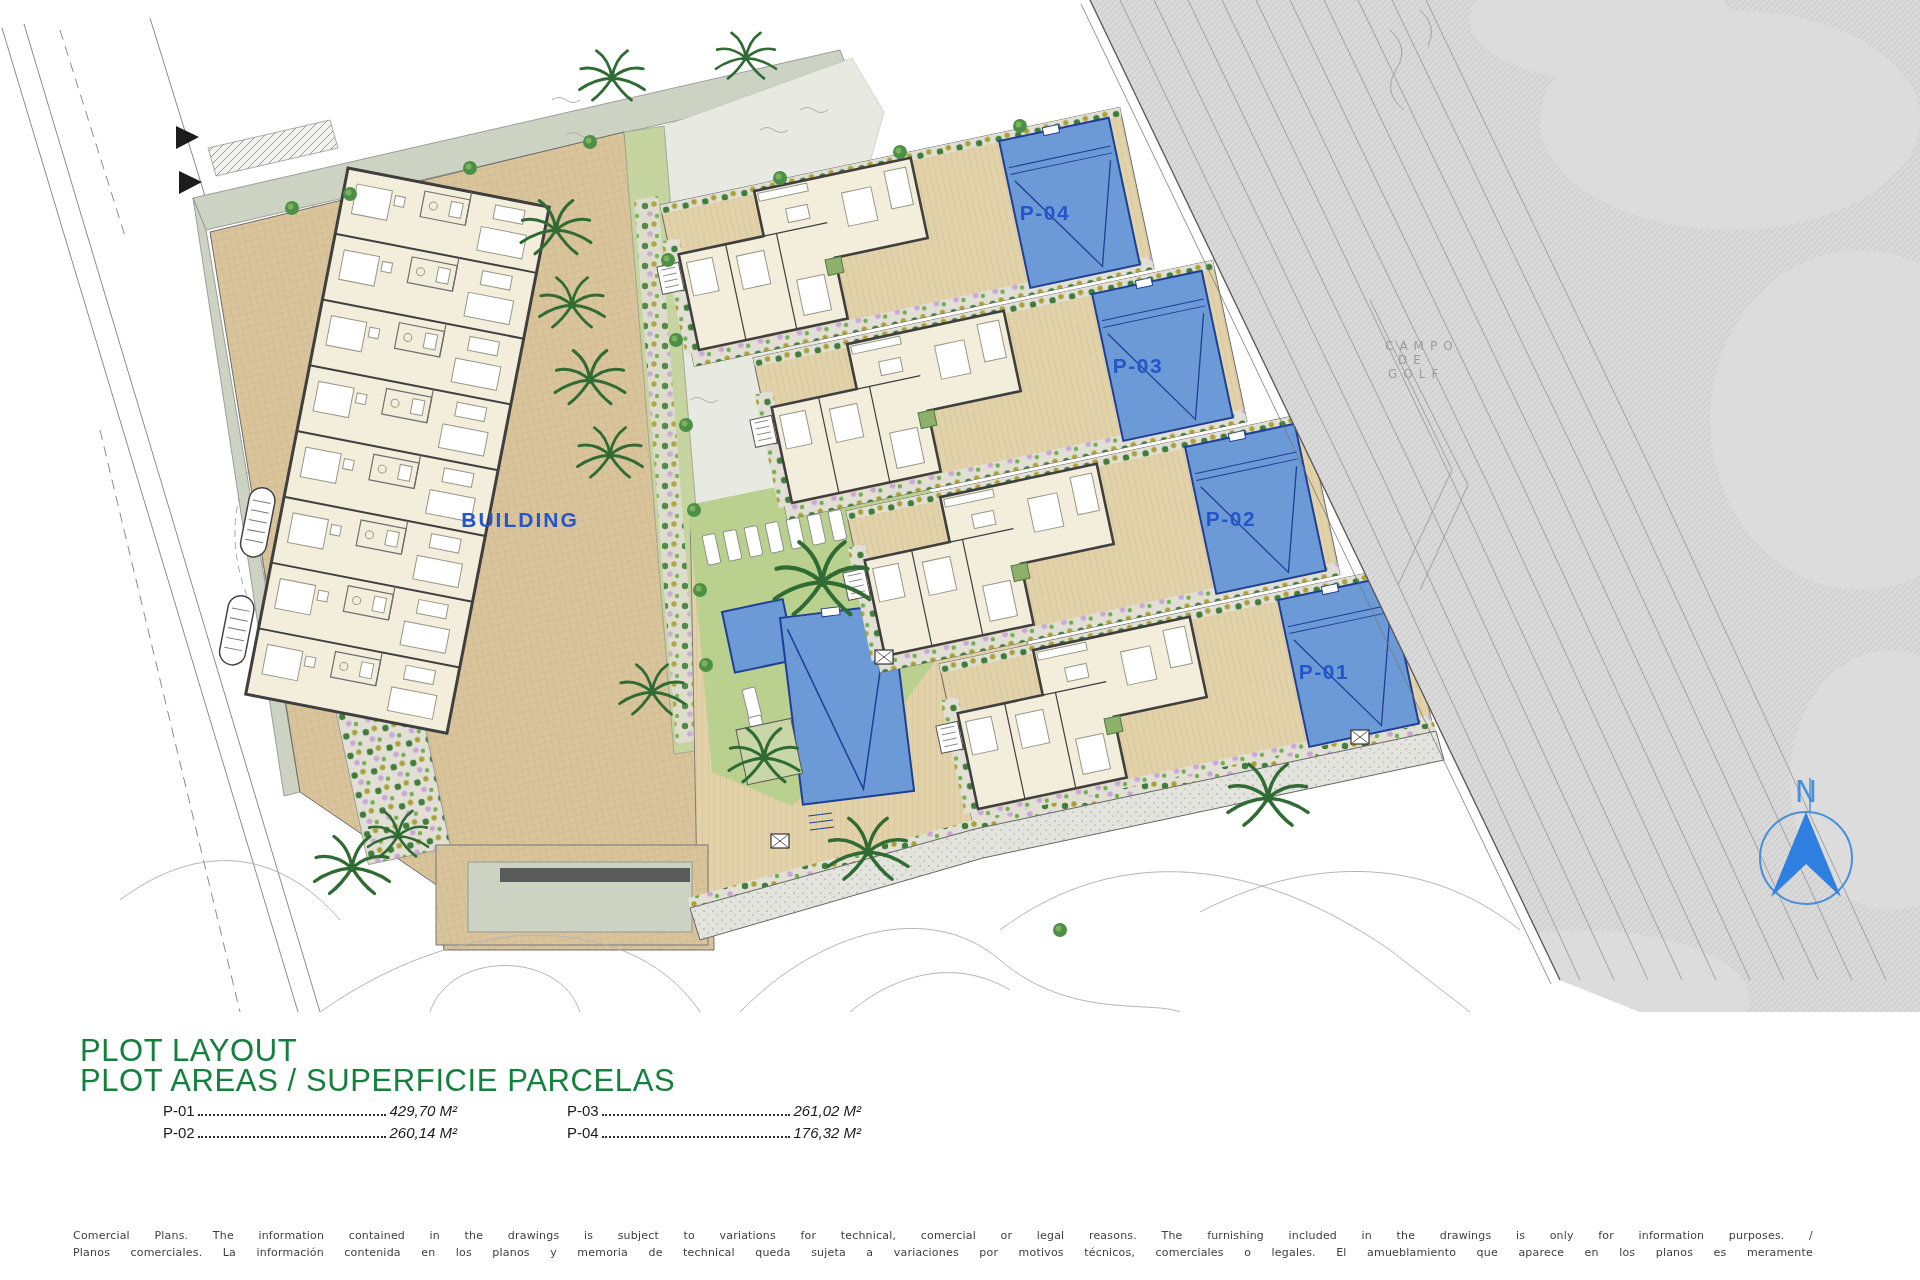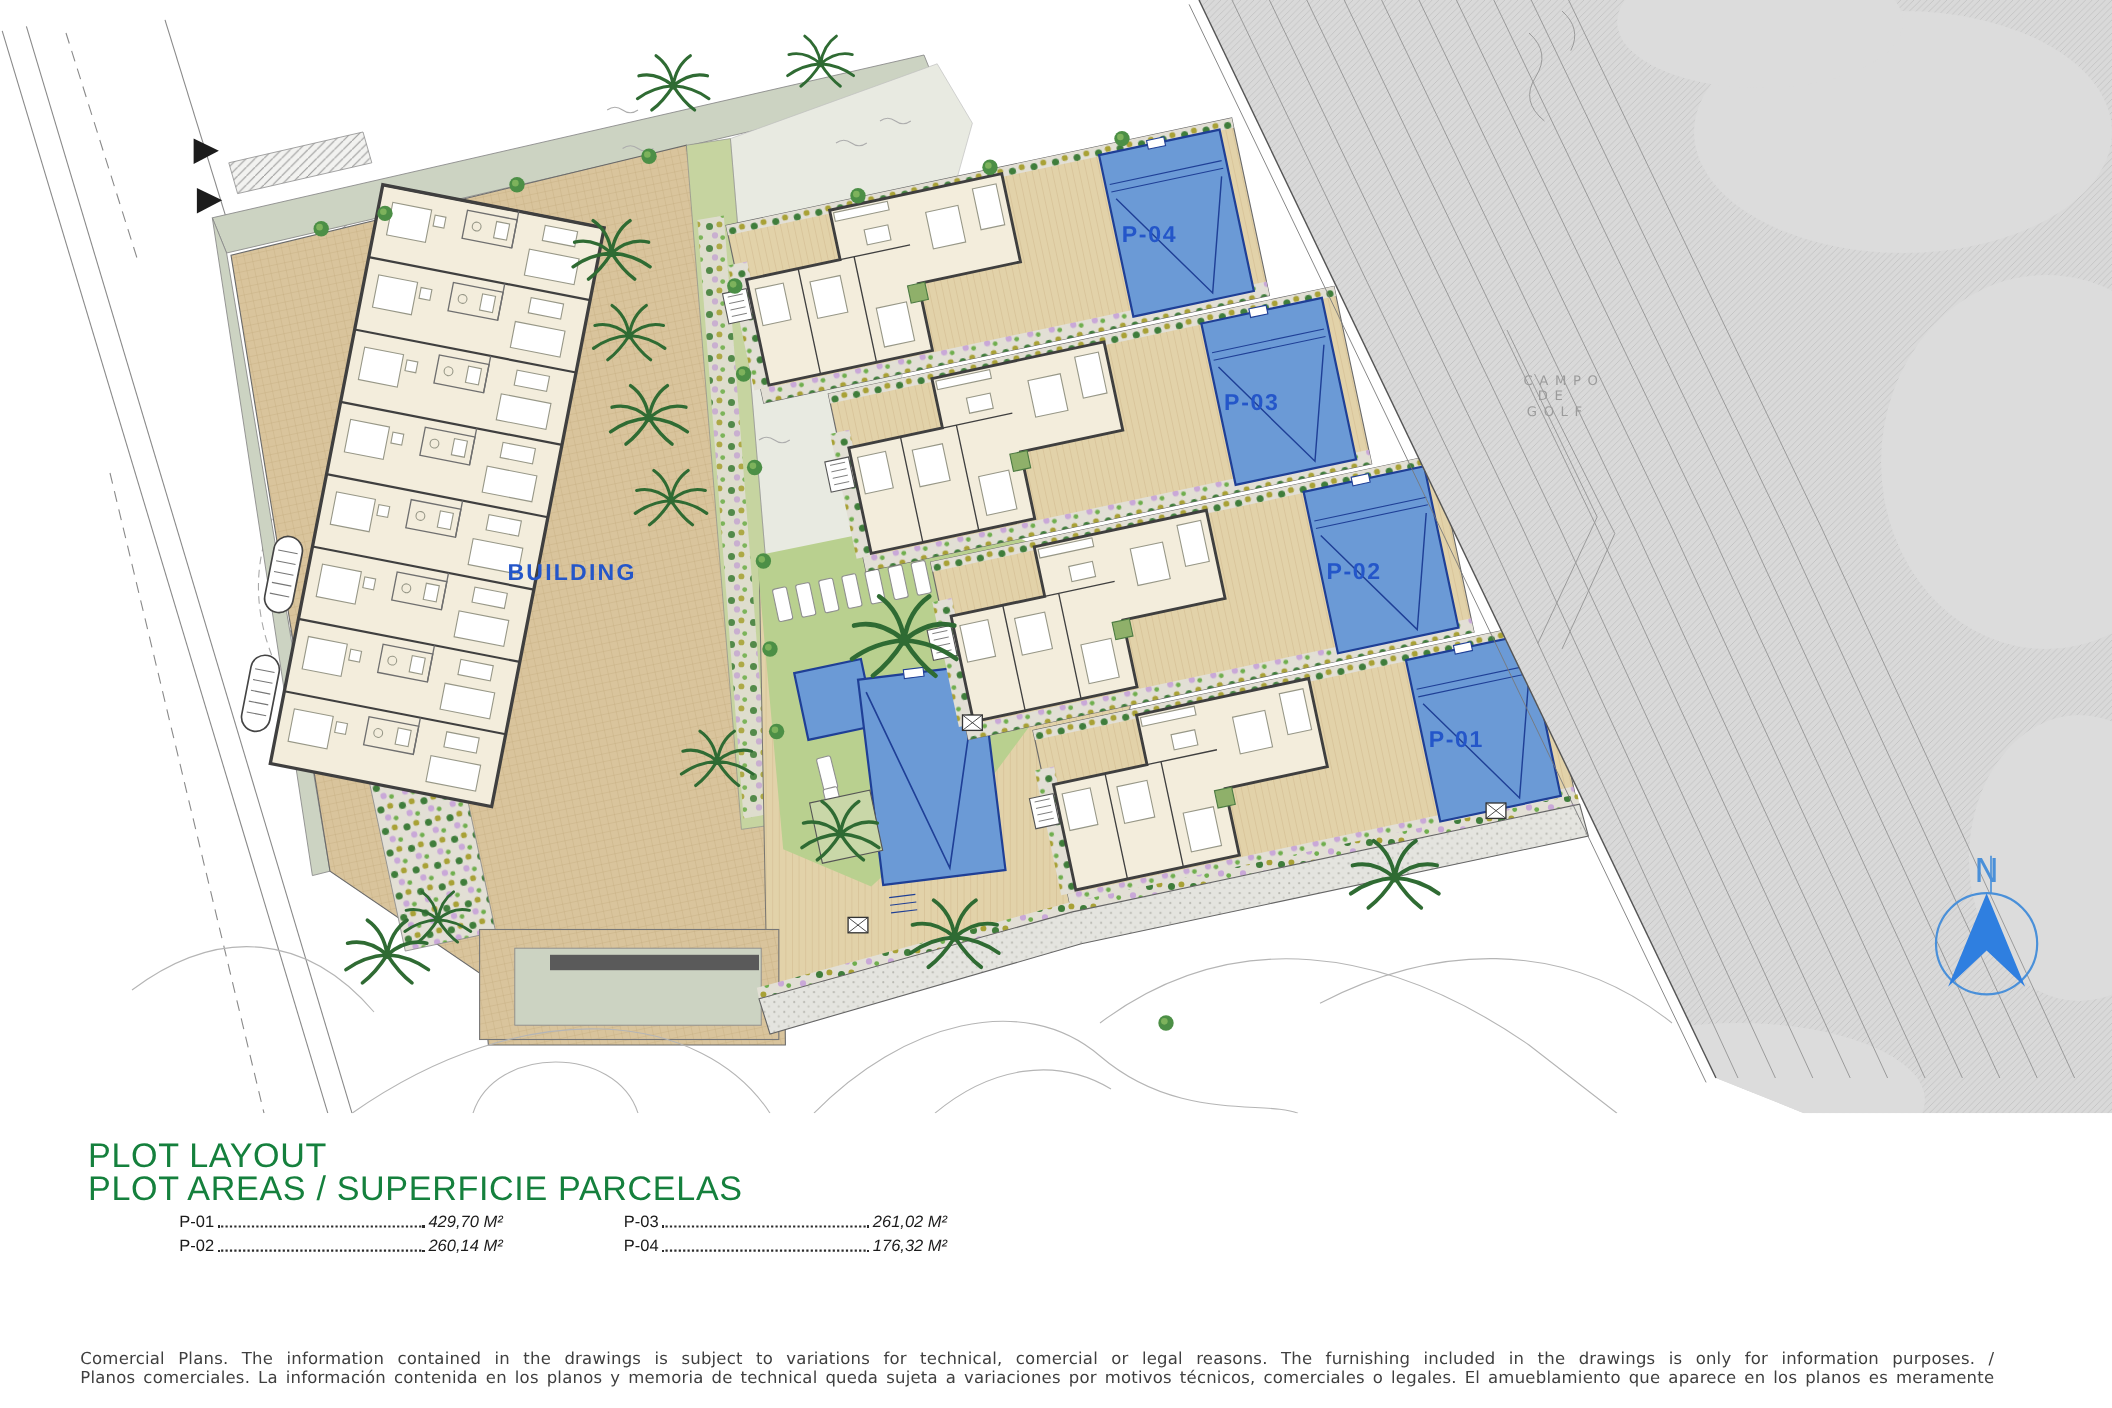--- a/index.html
+++ b/index.html
@@ -9,21 +9,21 @@
   .legend{position:absolute;left:80px;top:1036px;}
   .legend-title{font-size:31px;font-weight:normal;color:#15803d;letter-spacing:0.6px;line-height:30px;}
   .area-col{position:absolute;width:294px;}
   .area-col.c1{left:163px;top:1097px;}
   .area-col.c2{left:567px;top:1097px;}
   .area-row{display:flex;align-items:flex-end;height:22px;font-size:15px;color:#1b1b1b;}
   .area-row .lbl{flex:0 0 auto;}
   .area-row .dots{flex:1 1 auto;border-bottom:2px dotted #2b2b2b;margin:0 3px 3px 3px;height:1px;}
   .area-row .val{flex:0 0 auto;font-style:italic;}
   .disclaimer{position:absolute;left:73px;top:1227px;width:1740px;color:#3f3f3f;
-              font-family:"DejaVu Sans",sans-serif;font-size:15px;line-height:17px;letter-spacing:0.2px;}
+              font-family:"DejaVu Sans",sans-serif;font-size:11px;line-height:17px;letter-spacing:0.2px;}
   .disclaimer .jline{text-align:justify;text-align-last:justify;}
   .svg-label{font-family:"Liberation Sans",sans-serif;font-weight:bold;fill:#2456c9;}
   .golf-label{font-family:"DejaVu Sans",sans-serif;fill:#9b9b9b;letter-spacing:6px;font-size:12px;}
 </style>
 </head>
 <body>
 
 <div id="stage">
 
 <svg id="plan-svg" width="1920" height="1012" viewBox="0 0 1920 1012">

